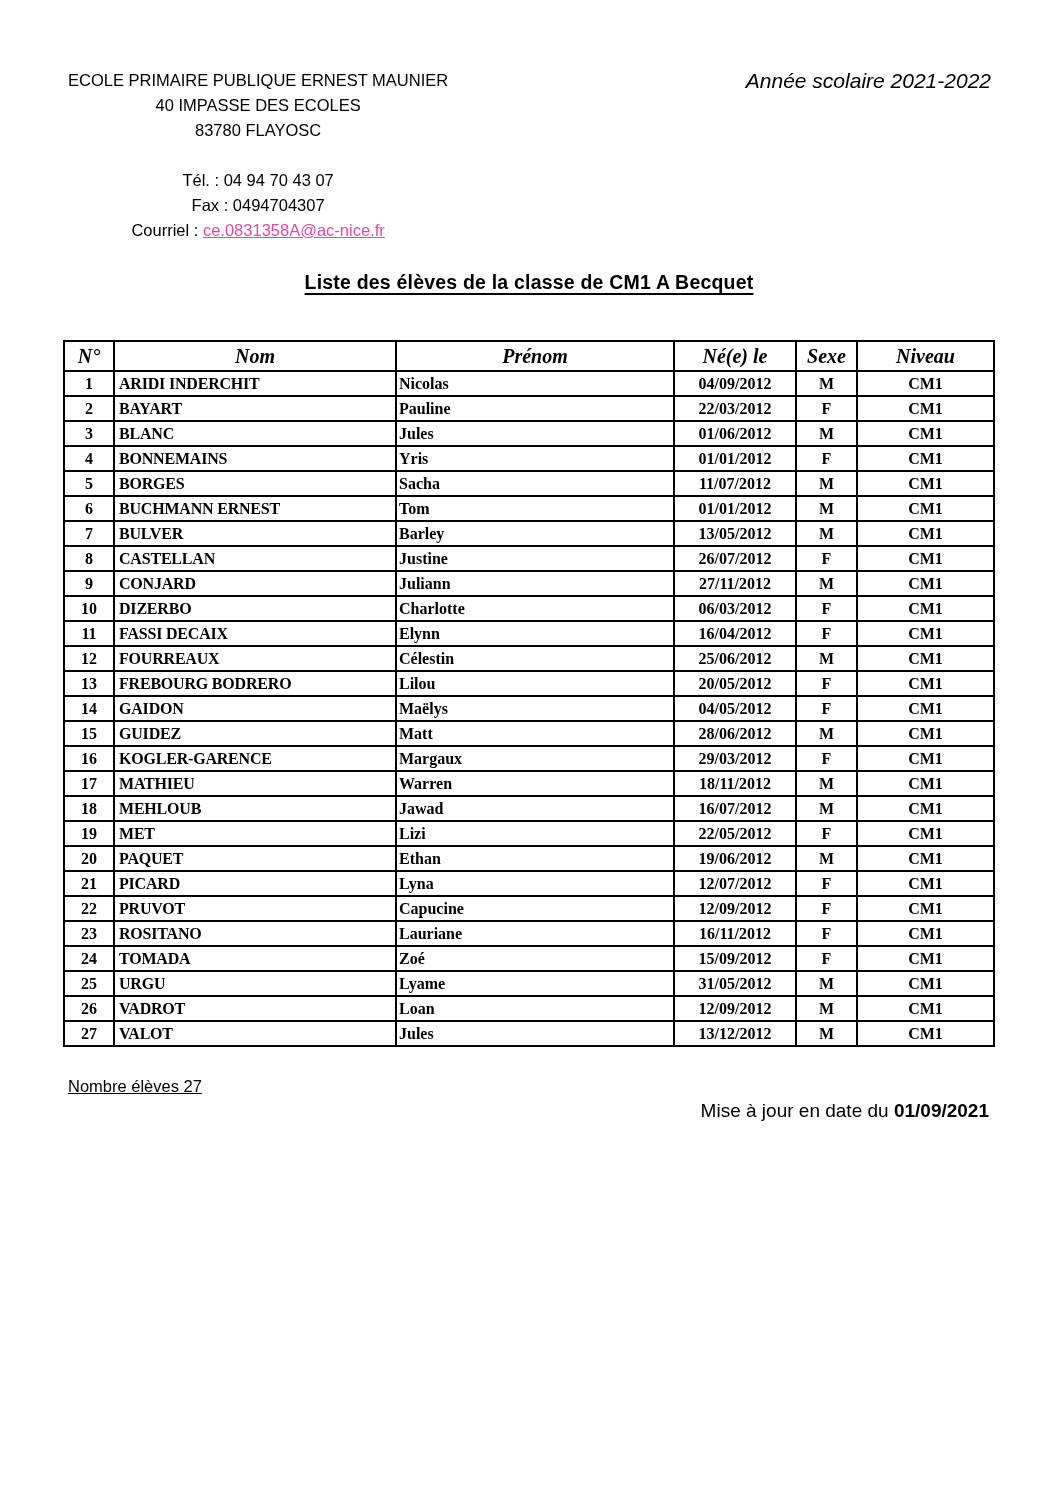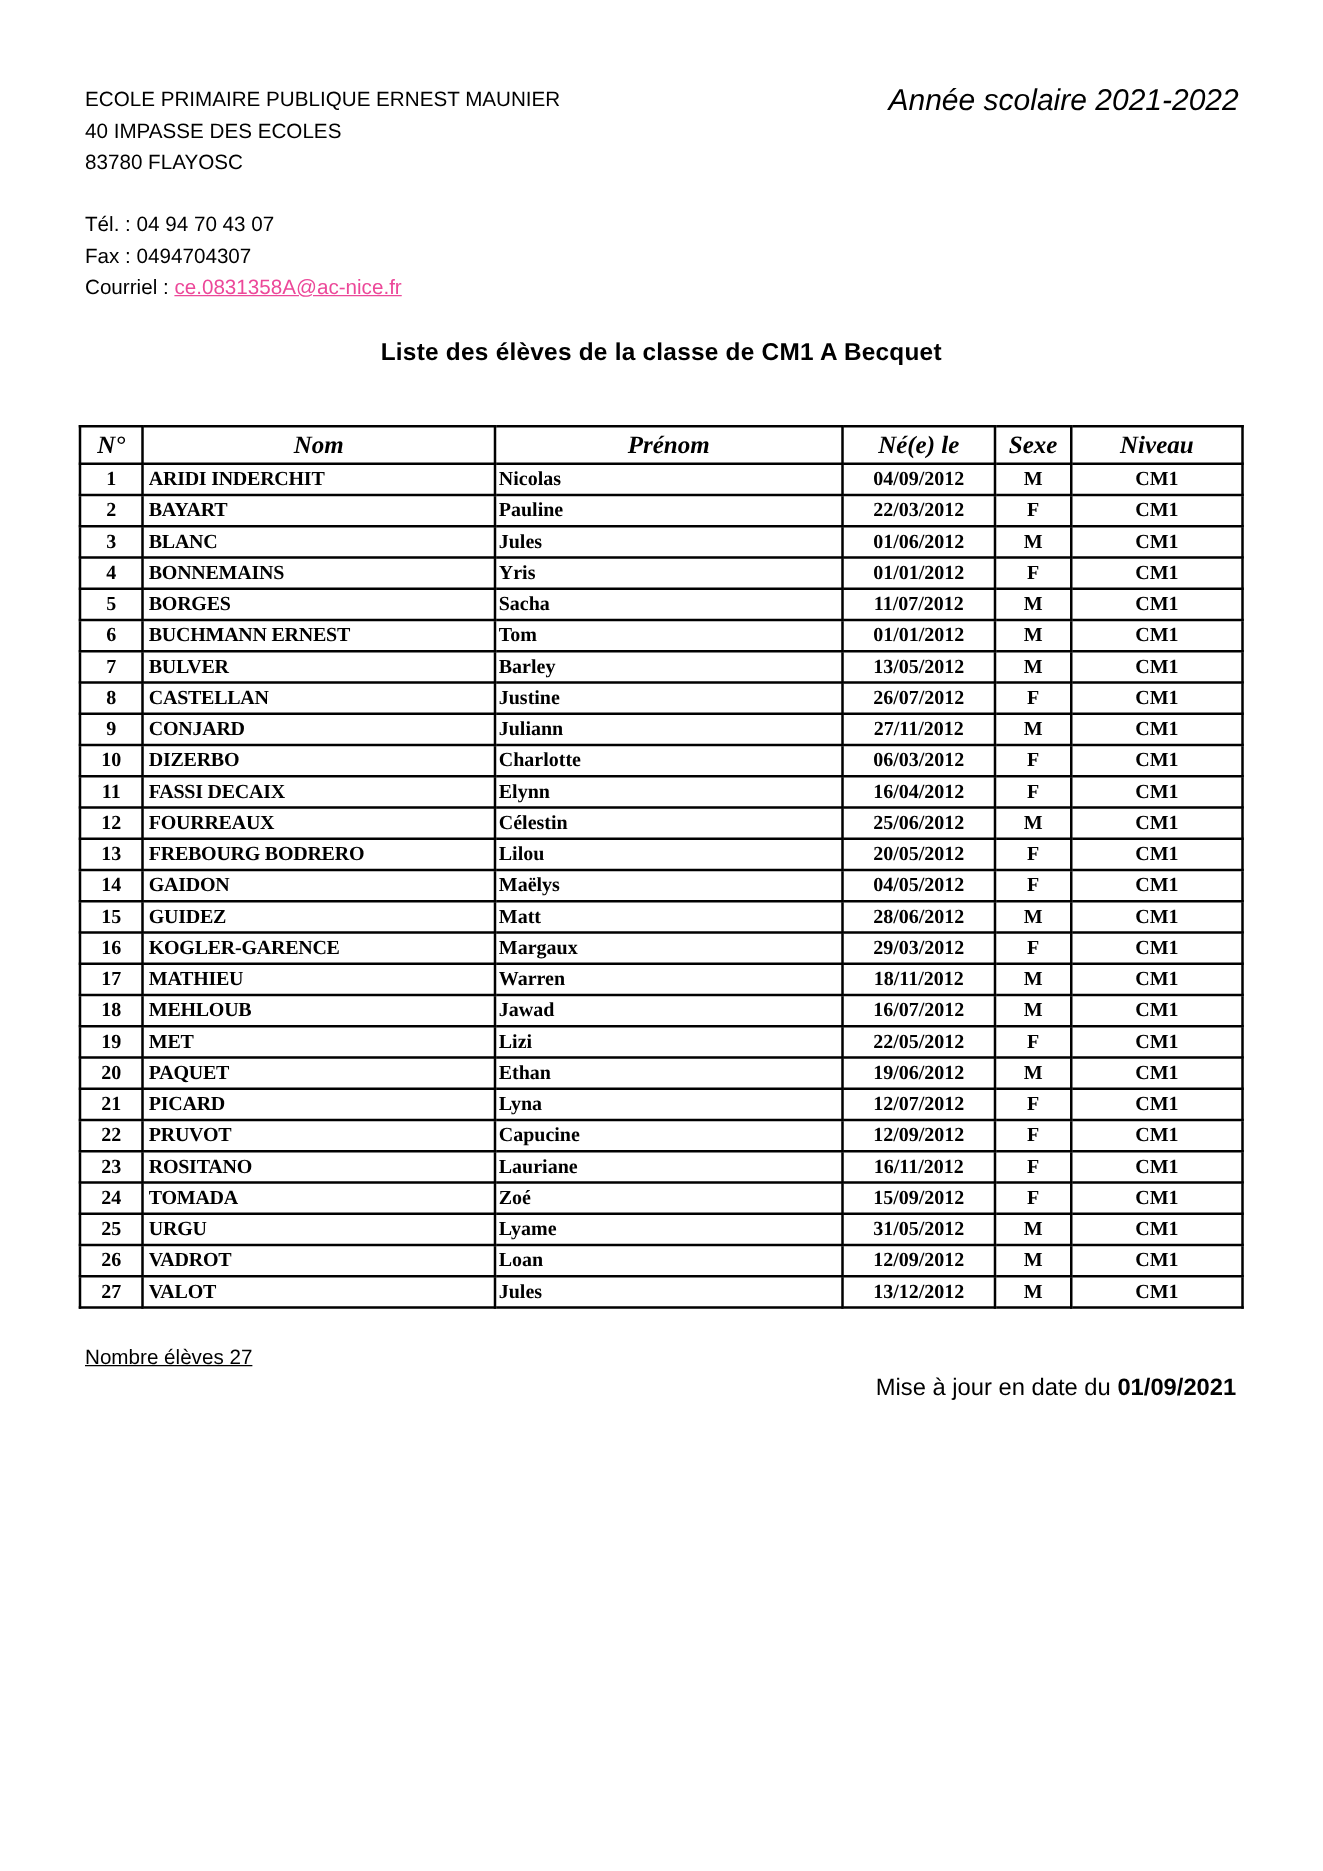--- a/index.html
+++ b/index.html
@@ -1,27 +1,27 @@
 <!DOCTYPE html>
 <html><head>
   <meta charset="utf-8">
   <style>
     html, body { margin: 0; padding: 0; background: #ffffff; }
     body { width: 1058px; height: 1497px; position: relative; overflow: hidden; color: #000; }
-    .sans { font-family: "Liberation Sans", sans-serif; }
+    .sans { font-family: "Liberation Sans", sans-serif; text-align: center; }
 
     .school-block { position: absolute; left: 68px; top: 68px; font-size: 16.5px; line-height: 25px; }
     .school-block div { white-space: nowrap; }
     .spacer { height: 25px; }
     .email-link { color: #ec4899; text-decoration: underline; }
 
-    .school-year { position: absolute; right: 67px; top: 68px; font-size: 24px; font-style: italic; line-height: 25px; }
+    .school-year { position: absolute; right: 67px; top: 68px; font-size: 21px; font-style: italic; line-height: 25px; }
 
     .doc-title { position: absolute; left: 0; width: 1058px; top: 268px; text-align: center; font-size: 19.5px; font-weight: bold; line-height: 28px; }
-    .doc-title span { text-decoration-thickness: 2px; text-underline-offset: 4px; letter-spacing: 0.2px; margin-top: 35px; }
+    .doc-title span { text-decoration: underline; text-decoration-thickness: 2px; text-underline-offset: 4px; letter-spacing: 0.2px; margin-top: 35px; }
 
     table.students { position: absolute; left: 63px; top: 340px; width: 932px; border-collapse: collapse; font-family: "Liberation Serif", serif; }
     table.students th, table.students td { border: 2px solid #000; padding: 0; }
     table.students th { height: 28px; font-size: 20px; font-weight: bold; font-style: italic; text-align: center; }
     table.students td { height: 23px; font-size: 16px; line-height: 22px; }
     .c-num { width: 48px; text-align: center; font-weight: bold; }
     .c-nom { width: 276px; text-align: left; padding-left: 4px !important; }
     .c-prenom { width: 274px; text-align: left; padding-left: 2px !important; }
     .c-date { width: 120px; text-align: center; }
     .c-sexe { width: 59px; text-align: center; }

